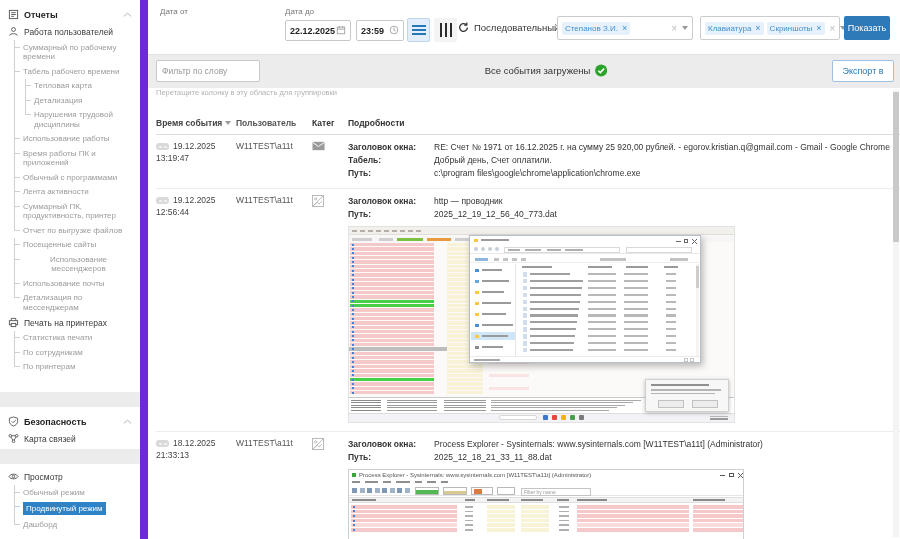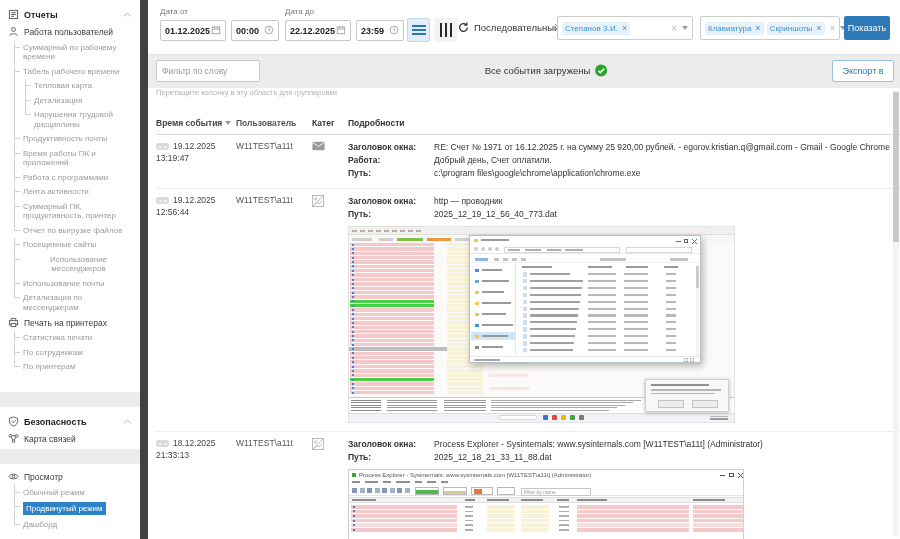--- a/index.html
+++ b/index.html
@@ -1,18 +1,18 @@
 <!DOCTYPE html>
 <html><head>
 <meta charset="utf-8">
 <style>
   * { box-sizing: border-box; margin: 0; padding: 0; }
   html,body { width:900px; height:539px; overflow:hidden; }
   body { font-family:"Liberation Sans", sans-serif; background:#ececec; }
-  #app { position:relative; width:900px; height:539px; background:#404040; overflow:hidden; }
+  #app { position:relative; width:900px; height:539px; background:#6d28d9; overflow:hidden; }
 
   
   .sidebar { position:absolute; left:0; top:0; width:140px; height:539px; display:flex; flex-direction:column; }
   .side-sec { background:#fff; padding:5px 4px 6px 6px; overflow:hidden; }
   .sec0 { height:392px; }
   .sec1 { height:42px; }
   .sec2 { flex:1; }
   .side-gap { height:15px; background:#ececec; }
   .side-head { display:flex; align-items:center; font-size:9px; font-weight:bold; color:#222; padding:4px 4px 4px 2px; }
   .side-head .sic { margin-right:5px; display:inline-flex; }
@@ -108,23 +108,23 @@
               <path d="M1.8 10.5c0-2.8 8.4-2.8 8.4 0" fill="none" stroke="#555"></path>
             </svg>
           </span>
           <span>Работа пользователей</span>
         </div>
         <div class="side-item" style="background-image: linear-gradient(rgb(208, 208, 208), rgb(208, 208, 208)); background-size: 1px 100%; background-position: 8px 0px;"><span>Суммарный по рабочему времени</span></div>
         <div class="side-item" style="background-image: linear-gradient(rgb(208, 208, 208), rgb(208, 208, 208)); background-size: 1px 100%; background-position: 8px 0px;"><span>Табель рабочего времени</span></div>
         <div class="side-item d2" style="background-image: linear-gradient(rgb(208, 208, 208), rgb(208, 208, 208)), linear-gradient(rgb(208, 208, 208), rgb(208, 208, 208)); background-size: 1px 100%, 1px 100%; background-position: 8px 0px, 19px 0px;"><span>Тепловая карта</span></div>
         <div class="side-item d2" style="background-image: linear-gradient(rgb(208, 208, 208), rgb(208, 208, 208)), linear-gradient(rgb(208, 208, 208), rgb(208, 208, 208)); background-size: 1px 100%, 1px 100%; background-position: 8px 0px, 19px 0px;"><span>Детализация</span></div>
         <div class="side-item d2" style="background-image: linear-gradient(rgb(208, 208, 208), rgb(208, 208, 208)), linear-gradient(rgb(208, 208, 208), rgb(208, 208, 208)); background-size: 1px 100%, 1px 7px; background-position: 8px 0px, 19px 0px;"><span>Нарушения трудовой дисциплины</span></div>
-        <div class="side-item" style="background-image: linear-gradient(rgb(208, 208, 208), rgb(208, 208, 208)); background-size: 1px 100%; background-position: 8px 0px;"><span>Продуктивность почты</span></div>
+        <div class="side-item" style="background-image: linear-gradient(rgb(208, 208, 208), rgb(208, 208, 208)); background-size: 1px 100%; background-position: 8px 0px;"><span>Использование работы</span></div>
         <div class="side-item" style="background-image: linear-gradient(rgb(208, 208, 208), rgb(208, 208, 208)); background-size: 1px 100%; background-position: 8px 0px;"><span>Время работы ПК и приложений</span></div>
-        <div class="side-item" style="background-image: linear-gradient(rgb(208, 208, 208), rgb(208, 208, 208)); background-size: 1px 100%; background-position: 8px 0px;"><span>Работа с программами</span></div>
+        <div class="side-item" style="background-image: linear-gradient(rgb(208, 208, 208), rgb(208, 208, 208)); background-size: 1px 100%; background-position: 8px 0px;"><span>Обычный с программами</span></div>
         <div class="side-item" style="background-image: linear-gradient(rgb(208, 208, 208), rgb(208, 208, 208)); background-size: 1px 100%; background-position: 8px 0px;"><span>Лента активности</span></div>
         <div class="side-item" style="background-image: linear-gradient(rgb(208, 208, 208), rgb(208, 208, 208)); background-size: 1px 100%; background-position: 8px 0px;"><span>Суммарный ПК, продуктивность, принтер</span></div>
         <div class="side-item" style="background-image: linear-gradient(rgb(208, 208, 208), rgb(208, 208, 208)); background-size: 1px 7px; background-position: 8px 0px;"><span>Отчет по выгрузке файлов</span></div>
         <div class="side-item" style="background-image: linear-gradient(rgb(208, 208, 208), rgb(208, 208, 208)); background-size: 1px 100%; background-position: 8px 0px;"><span>Посещенные сайты</span></div>
         <div class="side-item" style="background-image: linear-gradient(rgb(208, 208, 208), rgb(208, 208, 208)); background-size: 1px 100%; background-position: 8px 0px; text-align: center;"><span>Использование мессенджеров</span></div>
         <div class="side-item" style="background-image: linear-gradient(rgb(208, 208, 208), rgb(208, 208, 208)); background-size: 1px 100%; background-position: 8px 0px;"><span>Использование почты</span></div>
         <div class="side-item" style="background-image: linear-gradient(rgb(208, 208, 208), rgb(208, 208, 208)); background-size: 1px 7px; background-position: 8px 0px;"><span>Детализация по мессенджерам</span></div>
         <div class="side-group">
           <span class="sic">
             <svg viewBox="0 0 12 12" width="11" height="11">
@@ -183,36 +183,20 @@
         <div class="side-item selected" style="background-image: linear-gradient(rgb(208, 208, 208), rgb(208, 208, 208)); background-size: 1px 100%; background-position: 8px 0px;"><span>Продвинутый режим</span></div>
         <div class="side-item" style="background-image: linear-gradient(rgb(208, 208, 208), rgb(208, 208, 208)); background-size: 1px 7px; background-position: 8px 0px;"><span>Дашборд</span></div>
       </div>
     </div>
 
   <div class="main">
 
     <div class="toolbar">
       <div class="tb-group" style="left:12px">
         <div class="tb-label">Дата от</div>
-        <div class="tb-inputs">
-          <div class="tb-input w-date">
-            <span>01.12.2025</span>
-            <span><svg viewBox="0 0 12 12" width="10" height="10">
-                  <rect x="1.5" y="2.5" width="9" height="8" fill="none" stroke="#999"></rect>
-                  <path d="M1.5 5h9M4 1.2v2.6M8 1.2v2.6" stroke="#999" fill="none"></path>
-                </svg></span>
-          </div>
-          <div class="tb-input w-time">
-            <span>00:00</span>
-            <span><svg viewBox="0 0 12 12" width="10" height="10">
-                  <circle cx="6" cy="6" r="4.6" fill="none" stroke="#999"></circle>
-                  <path d="M6 3.2V6l2 1.3" fill="none" stroke="#999"></path>
-                </svg></span>
-          </div>
-        </div>
       </div>
       <div class="tb-group" style="left:137px">
         <div class="tb-label">Дата до</div>
         <div class="tb-inputs">
           <div class="tb-input w-date">
             <span>22.12.2025</span>
             <span><svg viewBox="0 0 12 12" width="10" height="10">
                   <rect x="1.5" y="2.5" width="9" height="8" fill="none" stroke="#999"></rect>
                   <path d="M1.5 5h9M4 1.2v2.6M8 1.2v2.6" stroke="#999" fill="none"></path>
                 </svg></span>
@@ -309,21 +293,21 @@
             <div class="td-cat"><span class="cati"><svg viewBox="0 0 14 10" width="13" height="10">
                   <rect x="0.5" y="0.5" width="13" height="9" fill="#9a9a9a"></rect>
                   <path d="M0.5 1l6.5 4.5L13.5 1" fill="none" stroke="#fff"></path>
                 </svg></span></div>
             <div class="td-details">
               <div class="dline">
                 <span class="dlabel">Заголовок окна:</span>
                 <span class="dvalue">RE: Счет № 1971 от 16.12.2025 г. на сумму 25 920,00 рублей. - egorov.kristian.q@gmail.com - Gmail - Google Chrome</span>
               </div>
               <div class="dline">
-                <span class="dlabel">Работа:</span>
+                <span class="dlabel">Табель:</span>
                 <span class="dvalue">Добрый день, Счет оплатили.</span>
               </div>
               <div class="dline">
                 <span class="dlabel">Путь:</span>
                 <span class="dvalue">c:\program files\google\chrome\application\chrome.exe</span>
               </div>
             </div>
           </div>
           <div class="trow">
             <div class="td-time">

